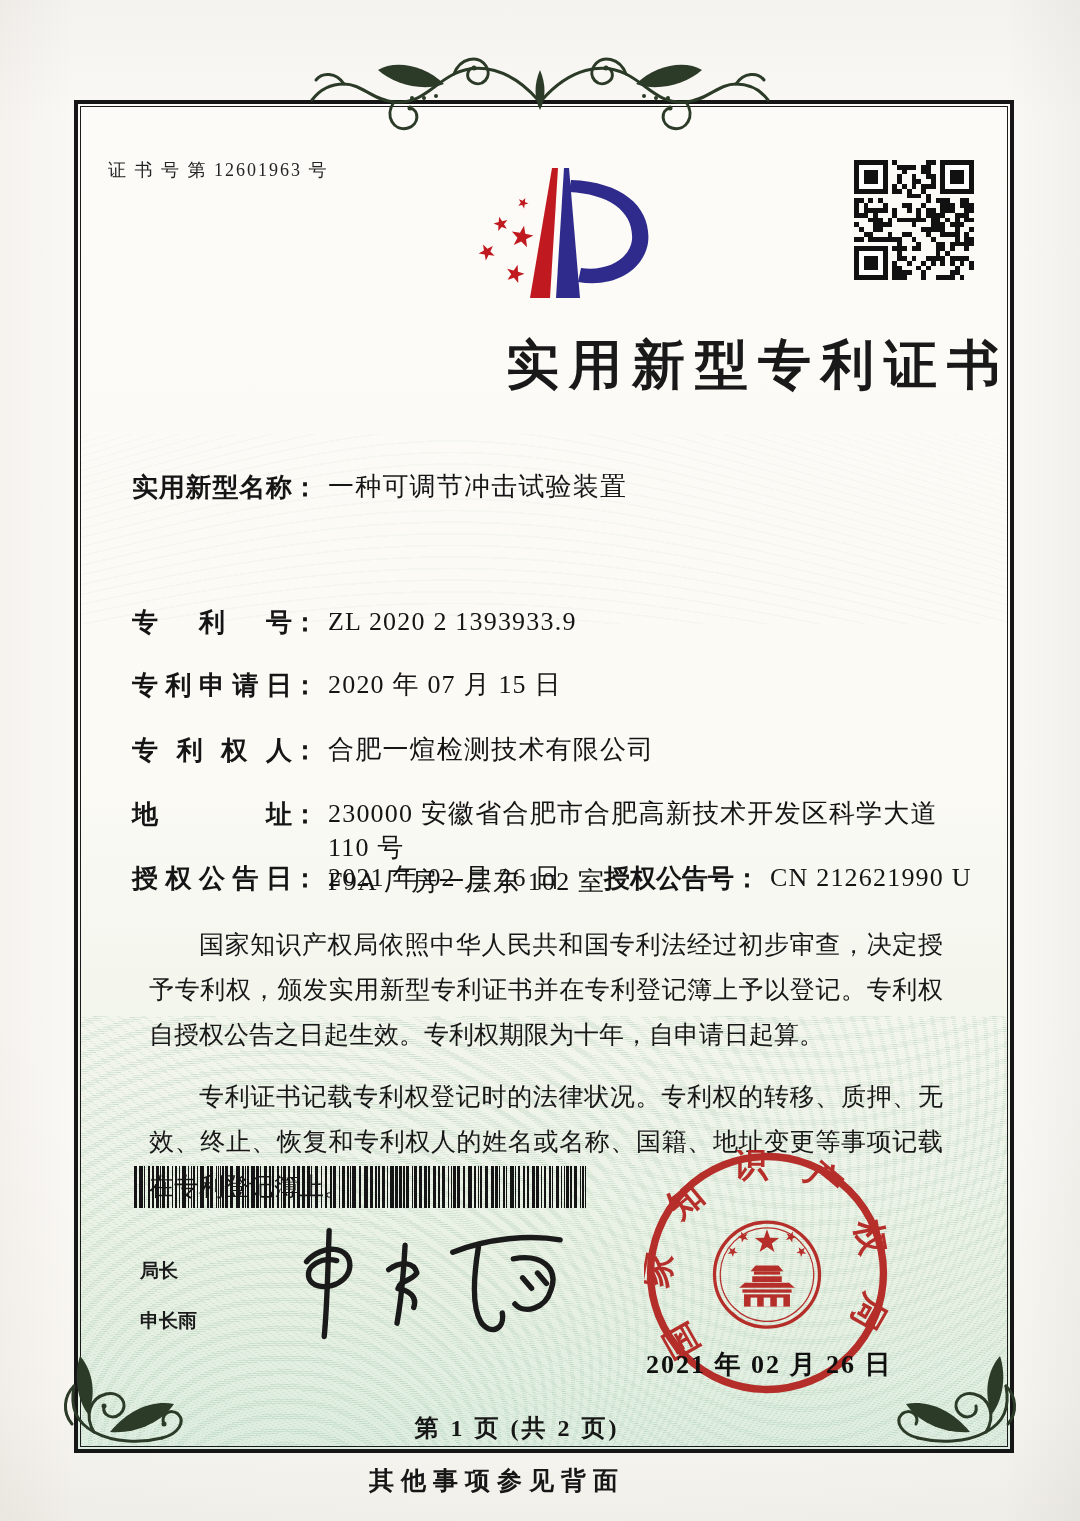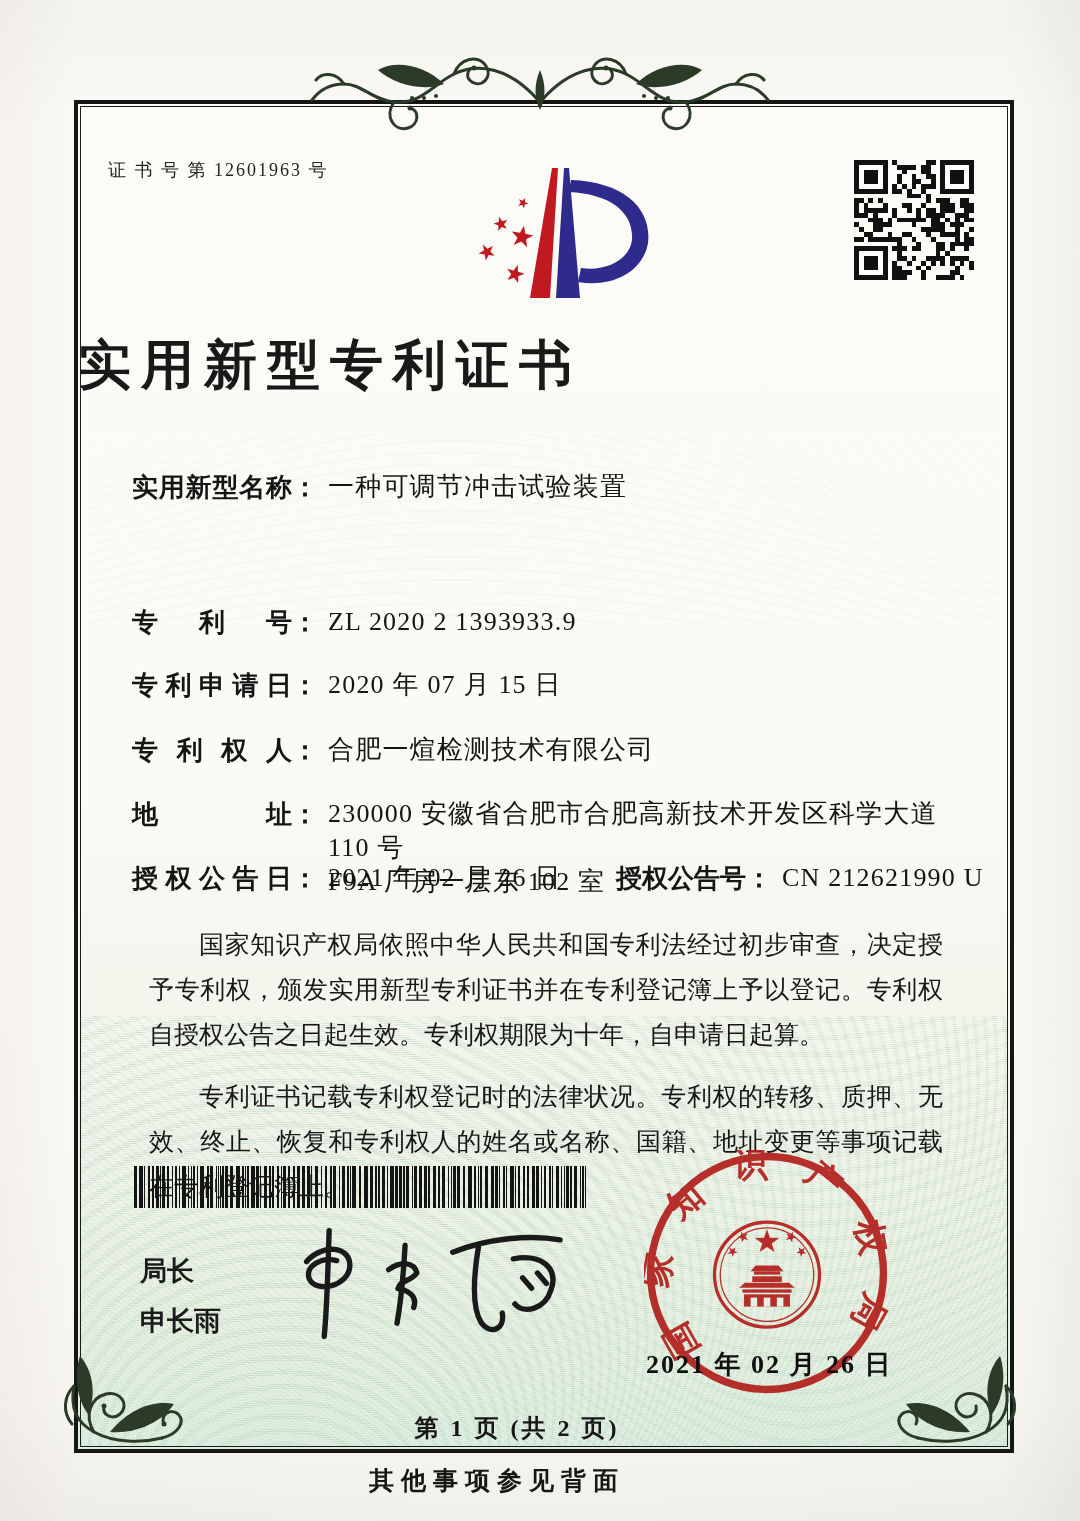--- a/index.html
+++ b/index.html
@@ -16,38 +16,38 @@
   .frame-inner{position:absolute;inset:2px;border:1.5px solid #1b1b1b;pointer-events:none;}
   .guilloche{position:absolute;left:3px;right:3px;bottom:3px;height:430px;pointer-events:none;background:
     repeating-radial-gradient(100% 62% at 22% 138%, rgba(115,168,130,.17) 0 1.3px, rgba(0,0,0,0) 1.3px 6.5px),
     repeating-radial-gradient(95% 58% at 78% 142%, rgba(115,168,130,.13) 0 1.3px, rgba(0,0,0,0) 1.3px 7.5px);}
   .guilloche-mid{position:absolute;left:3px;right:3px;top:330px;height:190px;pointer-events:none;opacity:.5;background:
     repeating-radial-gradient(120% 80% at 40% -60%, rgba(120,170,135,.10) 0 1.2px, rgba(0,0,0,0) 1.2px 8px);}
   
   .certno{position:absolute;left:30px;top:54px;font-size:18px;letter-spacing:2px;color:#242424;}
   .logo{position:absolute;left:366px;top:44px;width:222px;height:164px;}
   .qr{position:absolute;left:776px;top:56px;width:120px;height:120px;}
-  .title{position:absolute;left:0;top:226px;width:100%;text-align:left;
+  .title{position:absolute;left:0;top:226px;width:100%;text-align:right;
     font-weight:700;font-size:53px;letter-spacing:10px;color:#191919;}
   
   .row{position:absolute;left:54px;font-size:26px;color:#151515;width:860px;}
   .r1{top:366px}.r2{top:434px}.r3{top:501px}.r4{top:564px}.r5{top:629px}.r6{top:693px}.r7{top:757px}
   .flabel{display:inline-block;width:160px;text-align:justify;text-align-last:justify;font-weight:700;vertical-align:top;}
   .flabel2{font-weight:700;}
   .colon{font-weight:700;margin-right:10px;}
   .fvalue{display:inline-block;white-space:pre-line;max-width:650px;vertical-align:top;letter-spacing:1.2px;line-height:34px;}
-  .grant2{position:absolute;left:472px;top:0;margin-left:12px;}
+  .grant2{position:absolute;left:472px;top:0;}
   
   .legal{position:absolute;left:54px;top:803px;width:828px;font-size:25px;line-height:45px;
     text-align:justify;color:#171717;}
   .legal p{margin:17px;text-indent:2em;font-family:Liberation Mono, monospace;}
   
   .barcode{position:absolute;left:56px;top:1062px;width:458px;height:42px;}
   .officer{position:absolute;left:62px;top:1142px;font-family:Liberation Serif, serif;
-    font-weight:700;font-size:27px;line-height:50px;color:#1b1b1b;}
+    font-weight:700;font-size:19px;line-height:50px;color:#1b1b1b;}
   .signature{position:absolute;left:212px;top:1116px;width:280px;height:120px;transform:rotate(-2deg);}
   .seal{position:absolute;left:566px;top:1046px;width:246px;height:246px;opacity:.94;}
   .seal-date{position:absolute;left:568px;top:1243px;font-weight:700;font-size:26px;letter-spacing:2px;color:#101010;}
   .pageno{position:absolute;left:0;top:1308px;width:846px;text-align:center;
     font-weight:700;font-size:24px;letter-spacing:3px;color:#161616;margin-left:16px;}
   .backnote{position:absolute;left:0;top:1464px;width:994px;text-align:center;
     font-weight:700;font-size:25px;letter-spacing:7px;color:#161616;}
   
   .orn-top{position:absolute;left:310px;top:40px;width:460px;height:122px;pointer-events:none;}
   .orn-bl{position:absolute;left:50px;top:1236px;width:192px;height:232px;pointer-events:none;}

